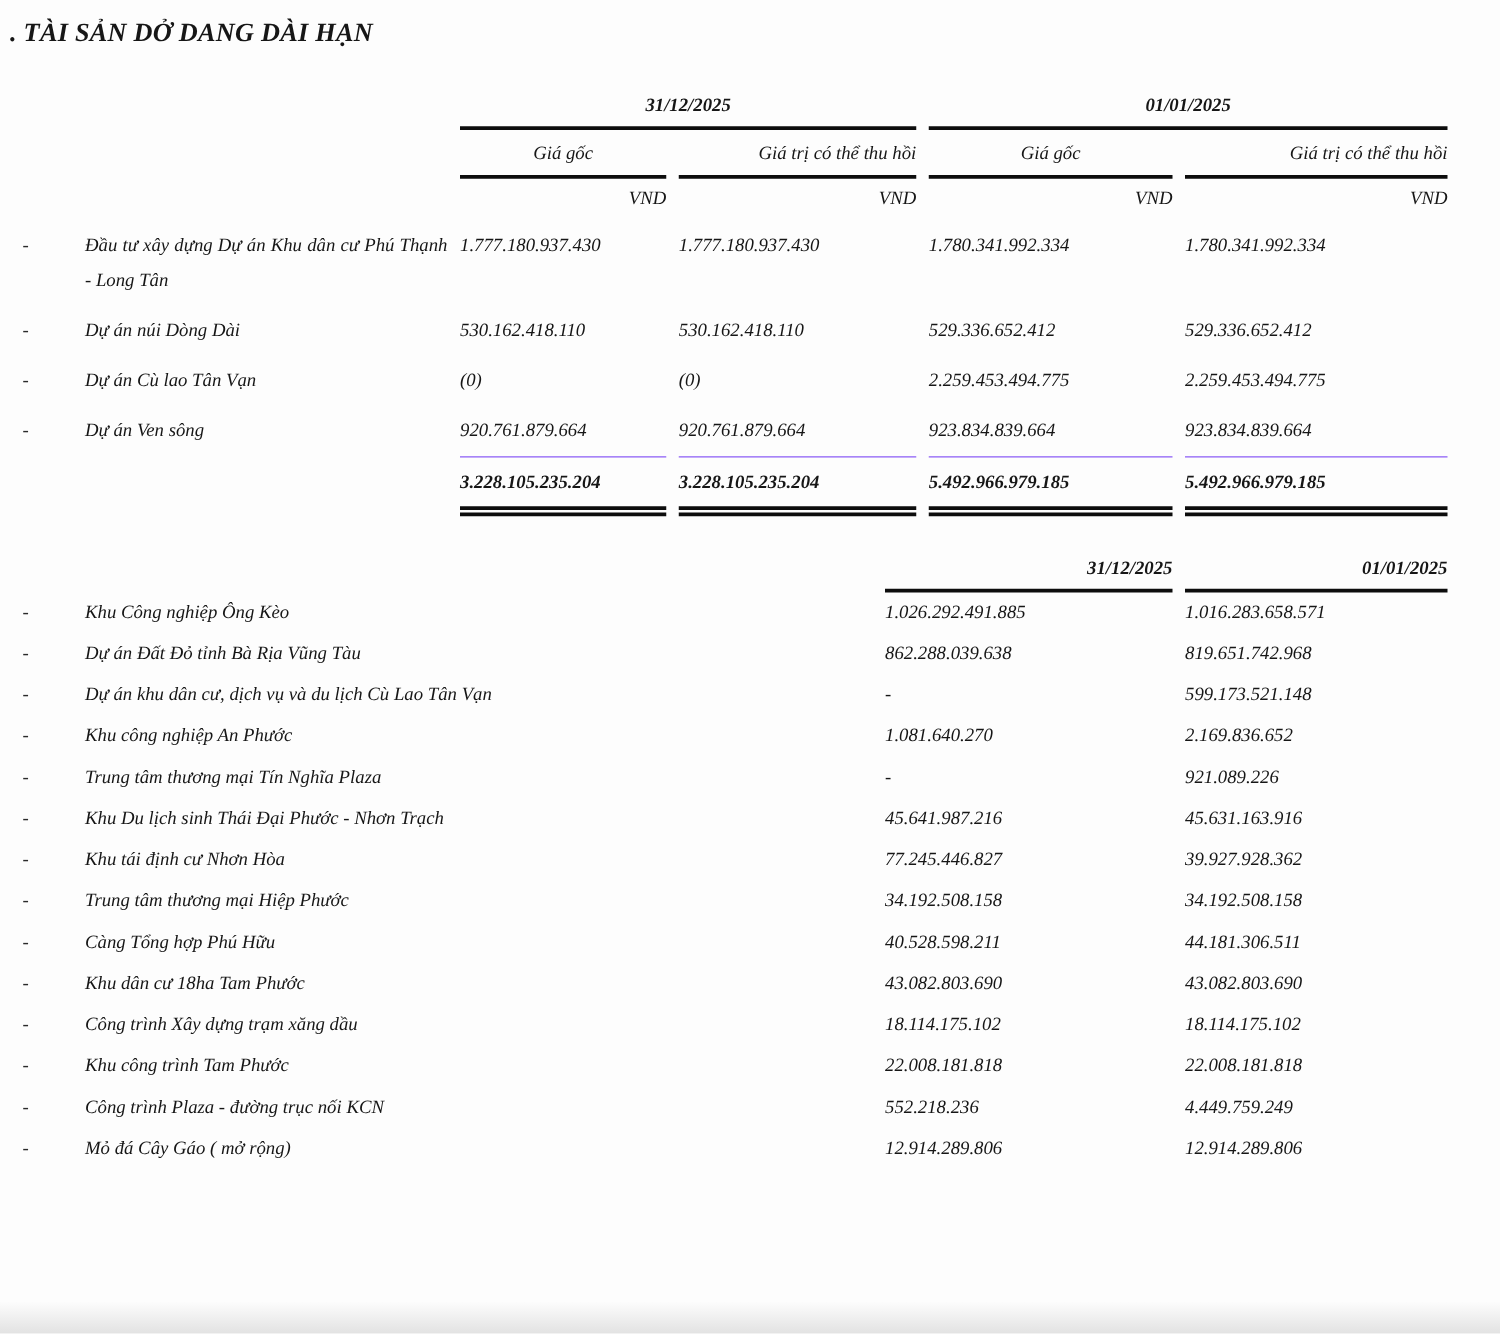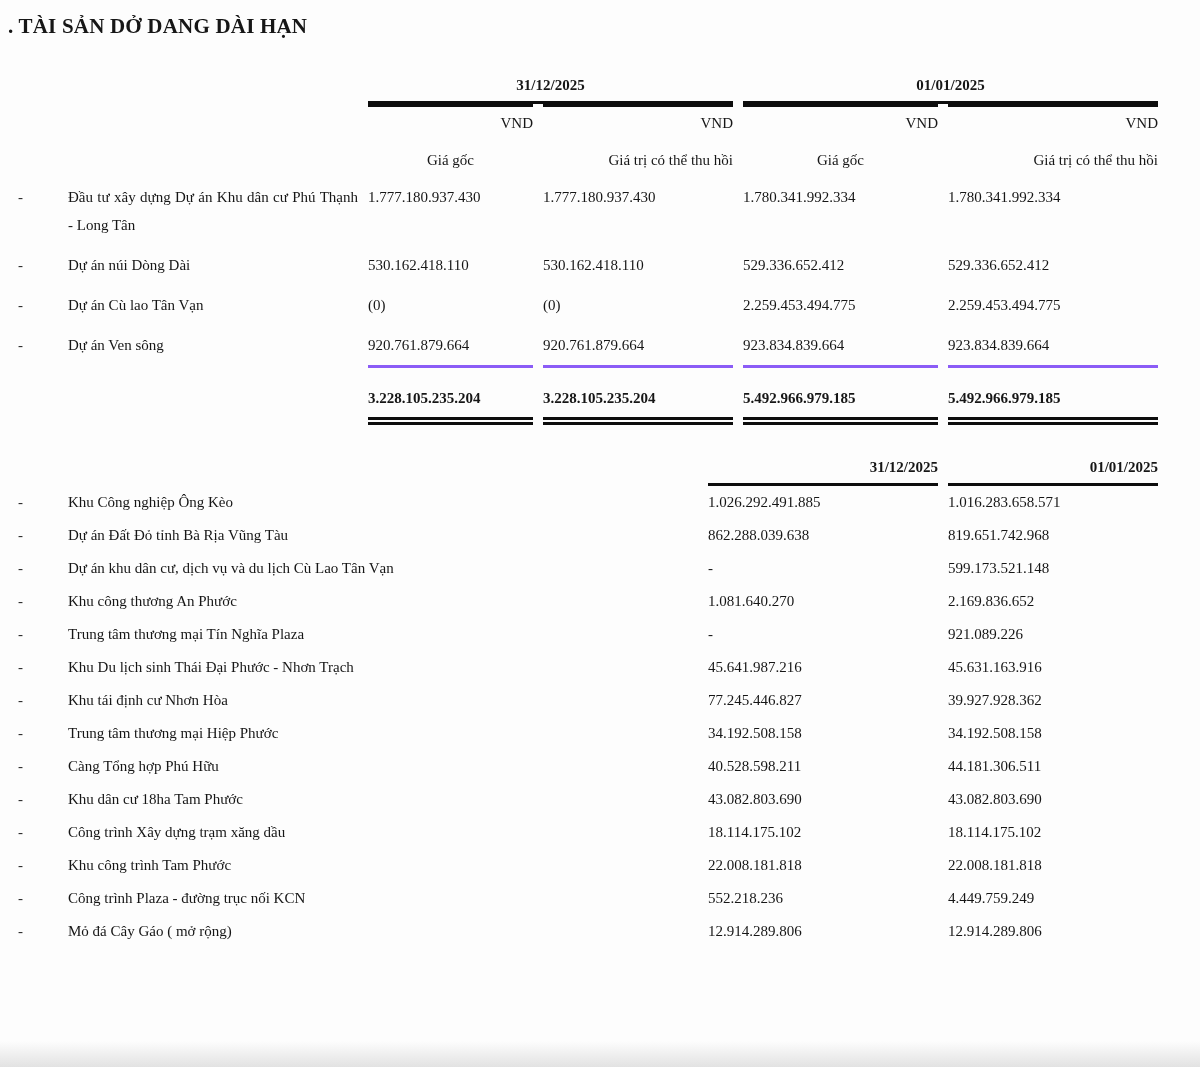--- a/index.html
+++ b/index.html
@@ -3,20 +3,21 @@
 <meta charset="utf-8">
 <style>
   html,body{margin:0;padding:0;background:#ffffff;}
   .page{
     position:relative;
     width:1200px;height:1067px;
     background:#fdfdfd;
     overflow:hidden;
     font-family:"Liberation Serif","DejaVu Serif",serif;
     color:#161616;
+    font-style:italic;
   }
   .section-title{
     font-size:21px;
     font-weight:bold;
     margin:14px 0 0 8px;
     letter-spacing:.2px;
   }
   table{
     border-collapse:separate;
     border-spacing:10px 0;
@@ -41,23 +42,23 @@
   .t1 .colhead.recover{text-align:right;}
   .t1 .vnd{
     border-top:3px solid #0d0d0d;
     text-align:right;
     padding-top:4px;padding-bottom:6px;
     line-height:24px;
   }
   .t1 tbody td{padding-top:6px;padding-bottom:6px;}
   .t1 .total td.num{
     font-weight:bold;
-    border-top:3px solid #8b5cf6;
+    border-top:1px solid #8b5cf6;
     border-bottom:8px double #0d0d0d;
-    padding-top:16px;padding-bottom:5px;margin-top:31px;
+    padding-top:6px;padding-bottom:5px;margin-top:31px;
   }
   
   .t2{margin-top:26px;}
   .t2 td{line-height:27px;padding:3px 0;}
   .t2 .date-cell{
     text-align:right;
     font-weight:bold;
     border-bottom:3px solid #0d0d0d;
     padding-bottom:2px;
   }
@@ -85,32 +86,32 @@
     <thead>
       <tr>
         <td></td>
           <td></td>
         <td class="date-cell" colspan="2">31/12/2025</td>
         <td class="date-cell" colspan="2">01/01/2025</td>
       </tr>
       <tr>
         <td></td>
           <td></td>
-        <td class="vnd">VND</td>
-        <td class="vnd">VND</td>
-        <td class="vnd">VND</td>
-        <td class="vnd">VND</td>
-      </tr>
-      <tr>
-        <td></td>
-          <td></td>
         <td class="colhead cost">Giá gốc</td>
         <td class="colhead recover">Giá trị có thể thu hồi</td>
         <td class="colhead cost">Giá gốc</td>
         <td class="colhead recover">Giá trị có thể thu hồi</td>
+      </tr>
+      <tr>
+        <td></td>
+          <td></td>
+        <td class="vnd">VND</td>
+        <td class="vnd">VND</td>
+        <td class="vnd">VND</td>
+        <td class="vnd">VND</td>
       </tr>
     </thead>
     <tbody id="t1body">
         <tr>
           <td class="bullet">-</td>
           <td class="label">Đầu tư xây dựng Dự án Khu dân cư Phú Thạnh - Long Tân</td>
           <td class="num">1.777.180.937.430</td>
           <td class="num">1.777.180.937.430</td>
           <td class="num">1.780.341.992.334</td>
           <td class="num">1.780.341.992.334</td>
@@ -182,21 +183,21 @@
           <td class="num">819.651.742.968</td>
         </tr>
         <tr>
           <td class="bullet">-</td>
           <td class="label">Dự án khu dân cư, dịch vụ và du lịch Cù Lao Tân Vạn</td>
           <td class="num">-</td>
           <td class="num">599.173.521.148</td>
         </tr>
         <tr>
           <td class="bullet">-</td>
-          <td class="label">Khu công thương An Phước</td>
+          <td class="label">Khu công nghiệp An Phước</td>
           <td class="num">1.081.640.270</td>
           <td class="num">2.169.836.652</td>
         </tr>
         <tr>
           <td class="bullet">-</td>
           <td class="label">Trung tâm thương mại Tín Nghĩa Plaza</td>
           <td class="num">-</td>
           <td class="num">921.089.226</td>
         </tr>
         <tr>

